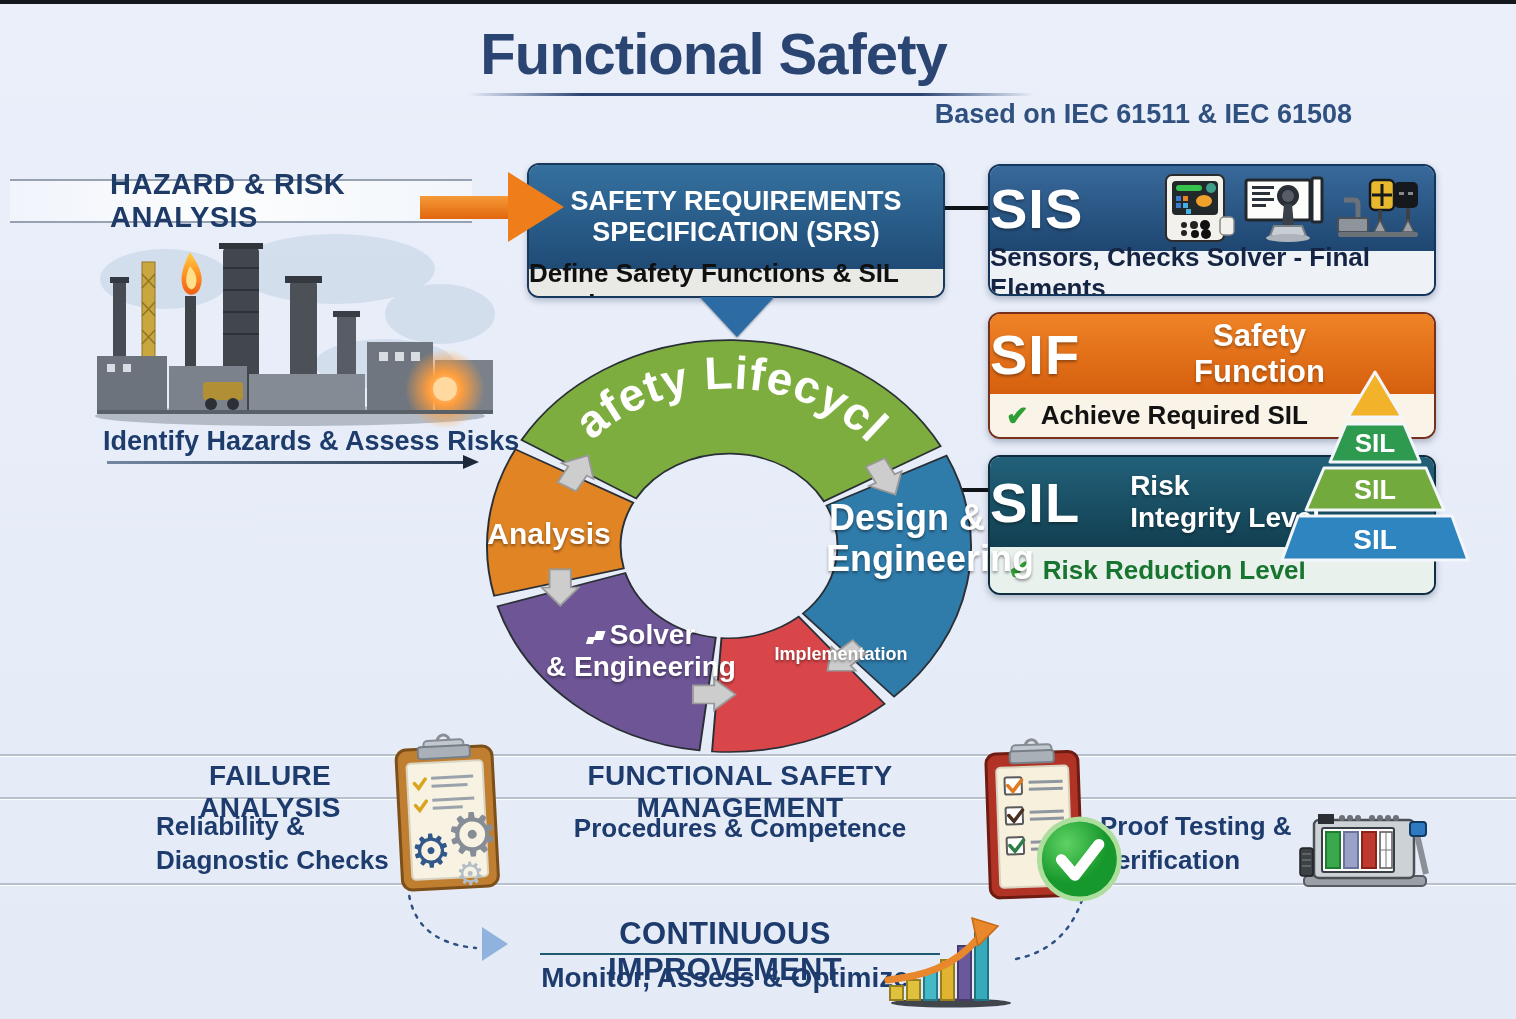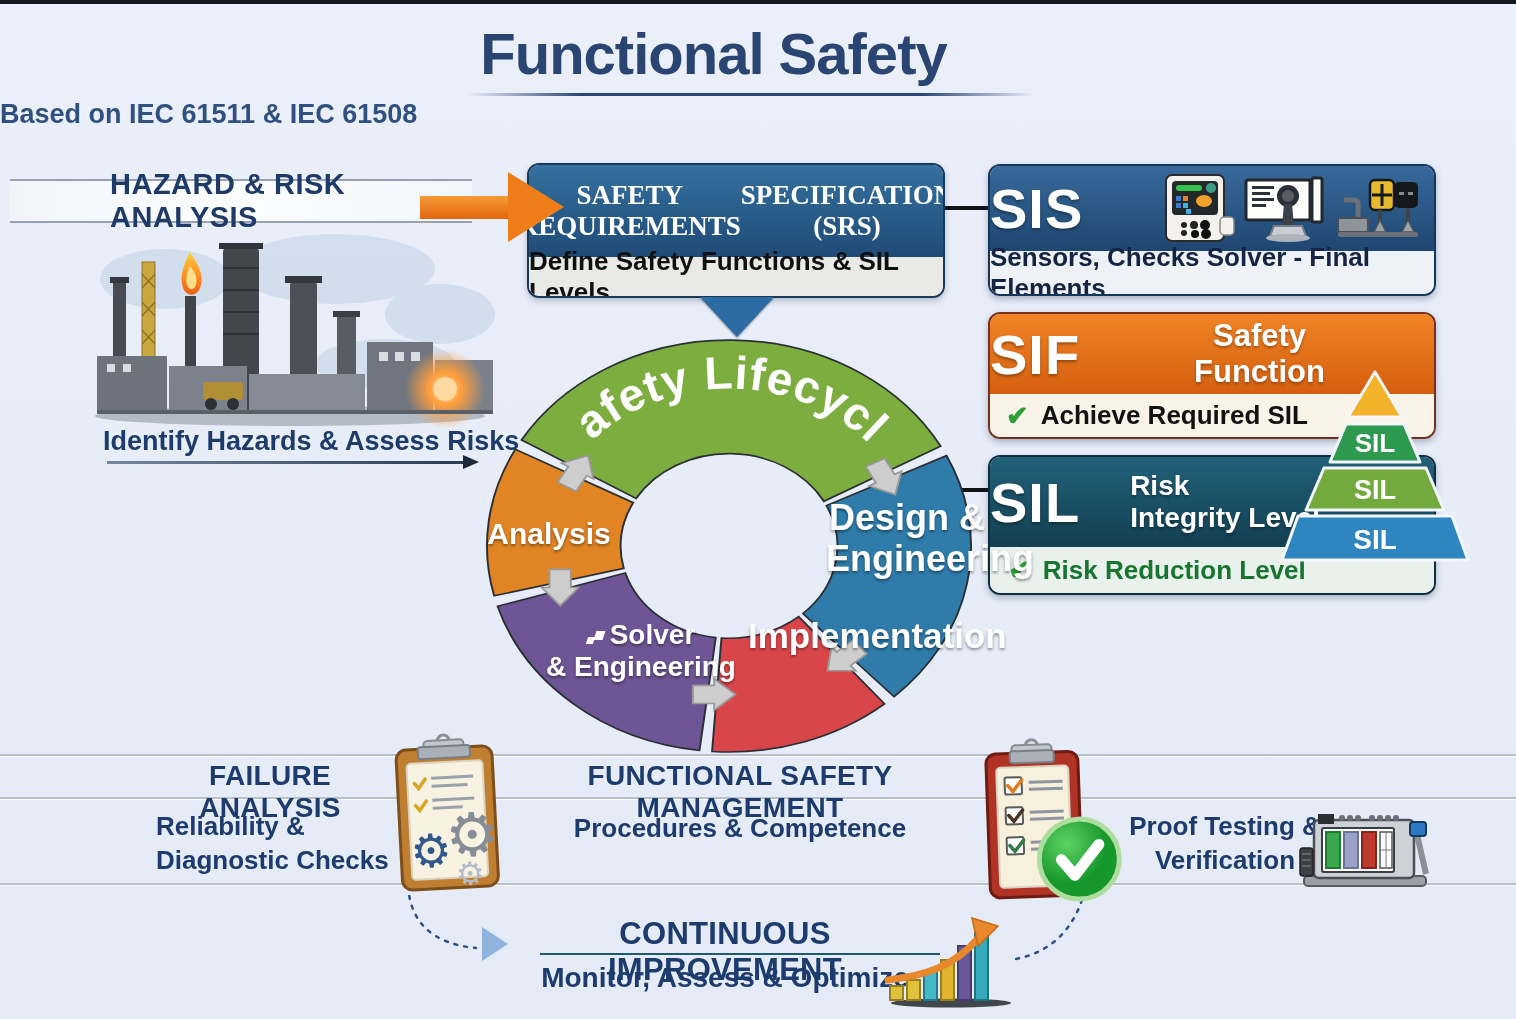--- a/index.html
+++ b/index.html
@@ -8,21 +8,21 @@
          font-family:"Liberation Sans",sans-serif;
          background:linear-gradient(180deg,#eaeffa 0%,#e7edf8 55%,#e4ebf6 100%);}
   .abs{position:absolute;}
   .top-strip{left:0;top:0;width:1516px;height:4px;background:#14181d;}
 
   
   .title-main{left:0;top:20px;width:1427px;text-align:center;font-size:58px;font-weight:bold;
               color:#2b4573;letter-spacing:-1px;}
   .title-underline{left:468px;top:93px;width:566px;height:3px;
               background:linear-gradient(90deg,rgba(43,69,115,0),#2b4573 20%,#2b4573 80%,rgba(43,69,115,0));}
-  .title-sub{left:0;top:99px;width:1352px;text-align:left;font-size:27px;font-weight:bold;color:#30507f;}
+  .title-sub{left:0;top:99px;width:1352px;text-align:right;font-size:27px;font-weight:bold;color:#30507f;}
 
   
   .ribbon{left:10px;top:179px;width:462px;height:44px;
           background:linear-gradient(90deg,rgba(255,255,255,.35),#fcfdfe 45%,#f2f6fb);
           border-top:2px solid #96a1b1;border-bottom:2px solid #96a1b1;
           display:flex;align-items:center;padding-left:100px;
           font-size:29px;font-weight:bold;color:#1e3a66;letter-spacing:.5px;}
   .hz-shaft{left:420px;top:196px;width:92px;height:23px;
           background:linear-gradient(180deg,#f59a38,#e2660e);z-index:6;}
   .hz-head{left:508px;top:172px;width:0;height:0;border-left:56px solid #ee7d1a;
@@ -30,23 +30,23 @@
 
   .caption{left:103px;top:426px;font-size:27px;font-weight:bold;color:#1d3c6b;}
   .cap-line{left:107px;top:461px;width:358px;height:3px;
           background:linear-gradient(90deg,#7487a2,#2a3a52);}
   .cap-head{left:463px;top:455px;width:0;height:0;border-left:16px solid #1d2838;
           border-top:7px solid transparent;border-bottom:7px solid transparent;}
 
   
   .srs{left:527px;top:163px;width:418px;height:135px;border:2px solid #16395c;border-radius:12px;
        overflow:hidden;box-shadow:0 3px 6px rgba(20,40,70,.25);z-index:3;}
-  .srs-head{height:92px;background:linear-gradient(180deg,#35709f,#1f4b76);display:flex;
-       flex-direction:row;justify-content:center;align-items:center;color:#fff;
-       font-size:27px;font-weight:bold;line-height:1.15;text-align:center;font-family:Liberation Serif, serif;}
+  .srs-head{height:104px;background:linear-gradient(180deg,#35709f,#1f4b76);display:flex;
+       flex-direction:column;justify-content:center;align-items:center;color:#fff;
+       font-size:27px;font-weight:bold;line-height:1.15;text-align:center;}
   .srs-foot{height:39px;background:#e9e9e5;display:flex;align-items:center;justify-content:center;
        font-size:26px;font-weight:bold;color:#101010;}
   .srs-tri{left:700px;top:297px;width:0;height:0;border-left:37px solid transparent;
        border-right:37px solid transparent;border-top:40px solid #2d6ba5;
        filter:drop-shadow(0 1px 1px rgba(10,30,50,.5));z-index:3;}
   .conn{background:#101418;height:4px;z-index:2;}
   .conn1{left:943px;top:206px;width:47px;}
   .conn2{left:946px;top:488px;width:44px;}
 
   
@@ -76,38 +76,38 @@
        gap:12px;font-size:26px;font-weight:bold;color:#17752f;padding-right:110px;}
 
   .pyr{left:1268px;top:362px;z-index:5;}
 
   
   .donut{left:459px;top:324px;z-index:2;}
   .seg-label{position:absolute;color:#fff;font-weight:bold;text-align:center;
        text-shadow:0 2px 3px rgba(0,0,0,.4);z-index:3;}
   .lbl-analysis{left:487px;top:517px;width:124px;font-size:30px;}
   .lbl-design-top{left:826px;top:497px;width:162px;font-size:36px;line-height:1.15;}
-  .lbl-impl{left:748px;top:616px;width:186px;font-size:35px;}
+  .lbl-impl{left:748px;top:644px;width:186px;font-size:18px;}
   .lbl-design-bot{left:543px;top:619px;width:196px;font-size:28px;line-height:1.15;}
   .flag-icon{display:inline-block;width:17px;height:13px;position:relative;margin-right:6px;}
   .flag-icon i{position:absolute;background:#fff;display:block;}
   .flag-icon i:nth-child(1){left:0;top:6px;width:7px;height:7px;transform:skewX(-18deg);}
   .flag-icon i:nth-child(2){left:8px;top:0;width:9px;height:9px;transform:skewX(-18deg);}
 
   
   .hr{left:0;width:1516px;height:2px;background:#b7c1ce;box-shadow:0 1px 0 rgba(255,255,255,.9);}
   .hr1{top:754px;} .hr2{top:797px;} .hr3{top:883px;}
   .bh{font-size:28px;font-weight:bold;color:#1d3b6c;text-align:center;letter-spacing:.3px;}
   .bt{font-size:26px;font-weight:bold;color:#1d3b6c;line-height:1.3;}
   .fa-head{left:140px;top:760px;width:260px;}
   .fa-detail{left:156px;top:810px;}
   .fsm-head{left:520px;top:760px;width:440px;}
   .fsm-detail{left:520px;top:812px;width:440px;text-align:center;}
   .val-head{left:1092px;top:760px;width:276px;}
-  .val-detail{left:1100px;top:810px;width:250px;text-align:center;}
+  .val-detail{left:1100px;top:810px;width:250px;text-align:left;}
   .ci-head{left:500px;top:916px;width:450px;font-size:31px;}
   .ci-line{left:540px;top:953px;width:400px;height:2px;background:#1e5a70;}
   .ci-detail{left:500px;top:960px;width:450px;text-align:center;font-size:28px;}
   .ci-tri{left:482px;top:927px;width:0;height:0;border-left:26px solid #8fb3dd;
           border-top:17px solid transparent;border-bottom:17px solid transparent;}
 
   .icon-box{z-index:4;}
   .clip1{left:383px;top:732px;transform:rotate(-3deg);}
   .clip2{left:978px;top:736px;transform:rotate(-2deg);}
   .device{left:1298px;top:810px;}

